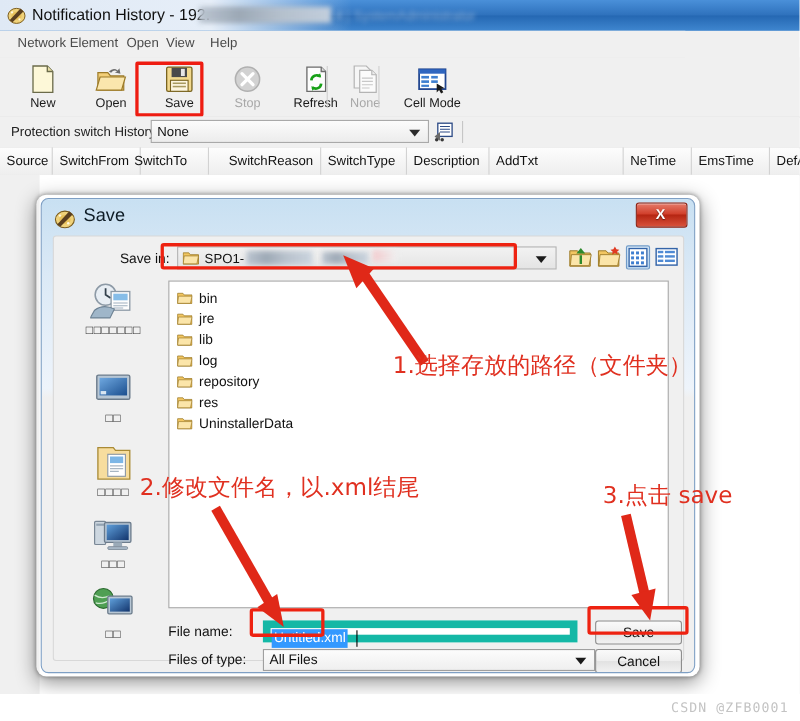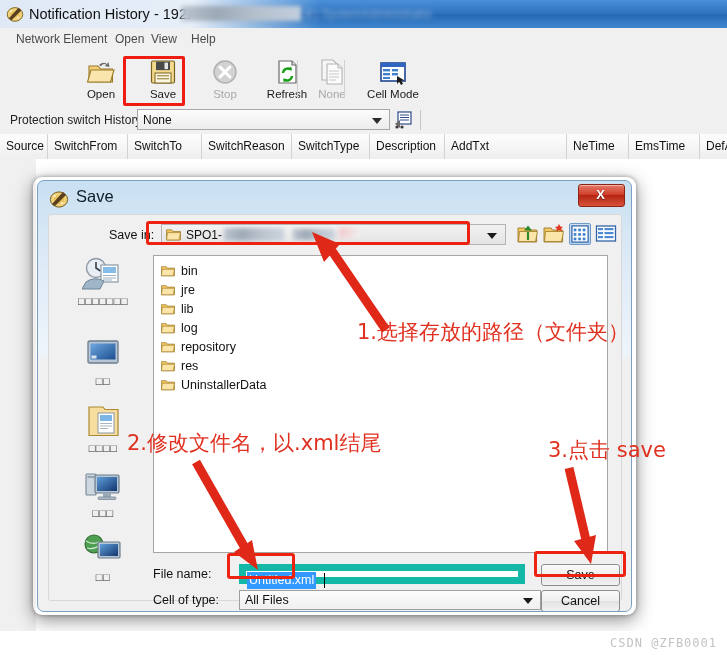--- a/index.html
+++ b/index.html
@@ -501,20 +501,27 @@
 
     <div class="menubar">
       <div class="menu-item" style="left:12px">Network Element</div>
       <div class="menu-item" style="left:111px">Open</div>
       <div class="menu-item" style="left:147px">View</div>
       <div class="menu-item" style="left:187px">Help</div>
     </div>
 
     <div class="toolbar">
 
+      <div class="tb-btn" style="left:8px">
+        <svg class="tb-ico" viewBox="0 0 30 30">
+          <path d="M6 3 h13 l5 5 v19 h-18 z" fill="#fdf8d8" stroke="#6b6b4a" stroke-width="1.2"></path>
+          <path d="M19 3 v5 h5" fill="#e8e0a8" stroke="#6b6b4a" stroke-width="1.2"></path>
+        </svg>
+        <span class="tb-lbl">New</span>
+      </div>
 
       <div class="tb-btn" style="left:70px">
         <svg class="tb-ico" viewBox="0 0 30 30">
           <path d="M3 9 h9 l2.5 3 h12 v13 h-23.5 z" fill="#f3cf78" stroke="#9c7a28" stroke-width="1.1"></path>
           <path d="M5 13 h23 l-3.5 12 h-23 z" fill="#fae6ad" stroke="#9c7a28" stroke-width="1.1"></path>
           <path d="M13 8 q4-4 8-1 l1.5-2 l1 5 l-5-1 l2-1.2 q-3-2-5.5 1.4 z" fill="#6c6c6c"></path>
         </svg>
         <span class="tb-lbl">Open</span>
       </div>
 
@@ -599,21 +606,21 @@
         <path d="M2 14 l5 -4 v8 z" fill="#6a6a6a"></path>
         <circle cx="4" cy="17" r="1.6" fill="#3a3a3a"></circle>
         <circle cx="9" cy="17" r="1.6" fill="#3a3a3a"></circle>
       </svg>
       <div class="ps-sep"></div>
     </div>
 
     <div class="colhdr">
       <div class="col" style="left:0px;   width:48px">Source</div>
       <div class="col" style="left:48px;  width:80px">SwitchFrom</div>
-      <div class="col" style="left:128px; width:74px">SwitchTo</div>
+      <div class="col" style="left:116px; width:74px">SwitchTo</div>
       <div class="col" style="left:202px; width:90px">SwitchReason</div>
       <div class="col" style="left:292px; width:78px">SwitchType</div>
       <div class="col" style="left:370px; width:75px">Description</div>
       <div class="col" style="left:445px; width:122px">AddTxt</div>
       <div class="col" style="left:567px; width:62px">NeTime</div>
       <div class="col" style="left:629px; width:71px">EmsTime</div>
       <div class="col" style="left:700px; width:77px; border-right:none">
         <span>DefAggr</span>
       </div>
     </div>
@@ -824,21 +831,21 @@
           <span class="file-lbl">UninstallerData</span>
         </div>
       </div>
 
       <div class="fld-lbl" style="left:104px; top:352px">File name:</div>
       <div class="fname-input">
         <span class="fname-sel">Untitled.xml</span>
         <span class="caret-bar" style="left:78px"></span>
       </div>
 
-      <div class="fld-lbl" style="left:104px; top:378px">Cell of type:</div>
+      <div class="fld-lbl" style="left:104px; top:378px">Files of type:</div>
       <div class="ftype-combo">
         <span class="ftype-txt">All Files</span>
         <span class="ftype-arrow"></span>
       </div>
 
       <div class="dlg-btn" style="left:492px; top:349px">Save</div>
       <div class="dlg-btn" style="left:492px; top:375px">Cancel</div>
     </div>
   </div>
 

